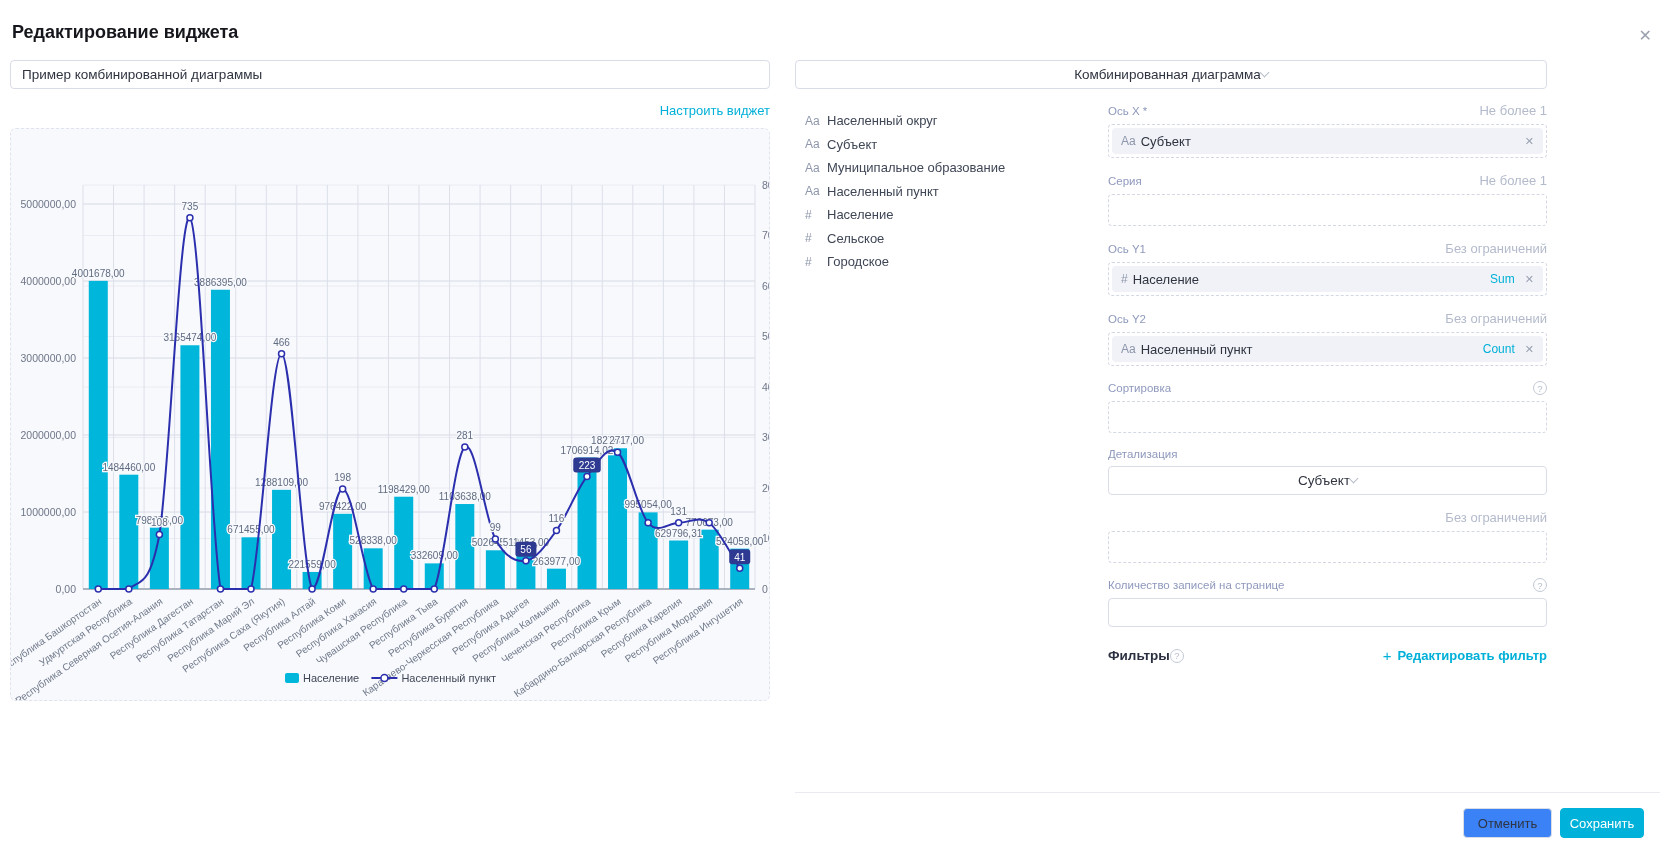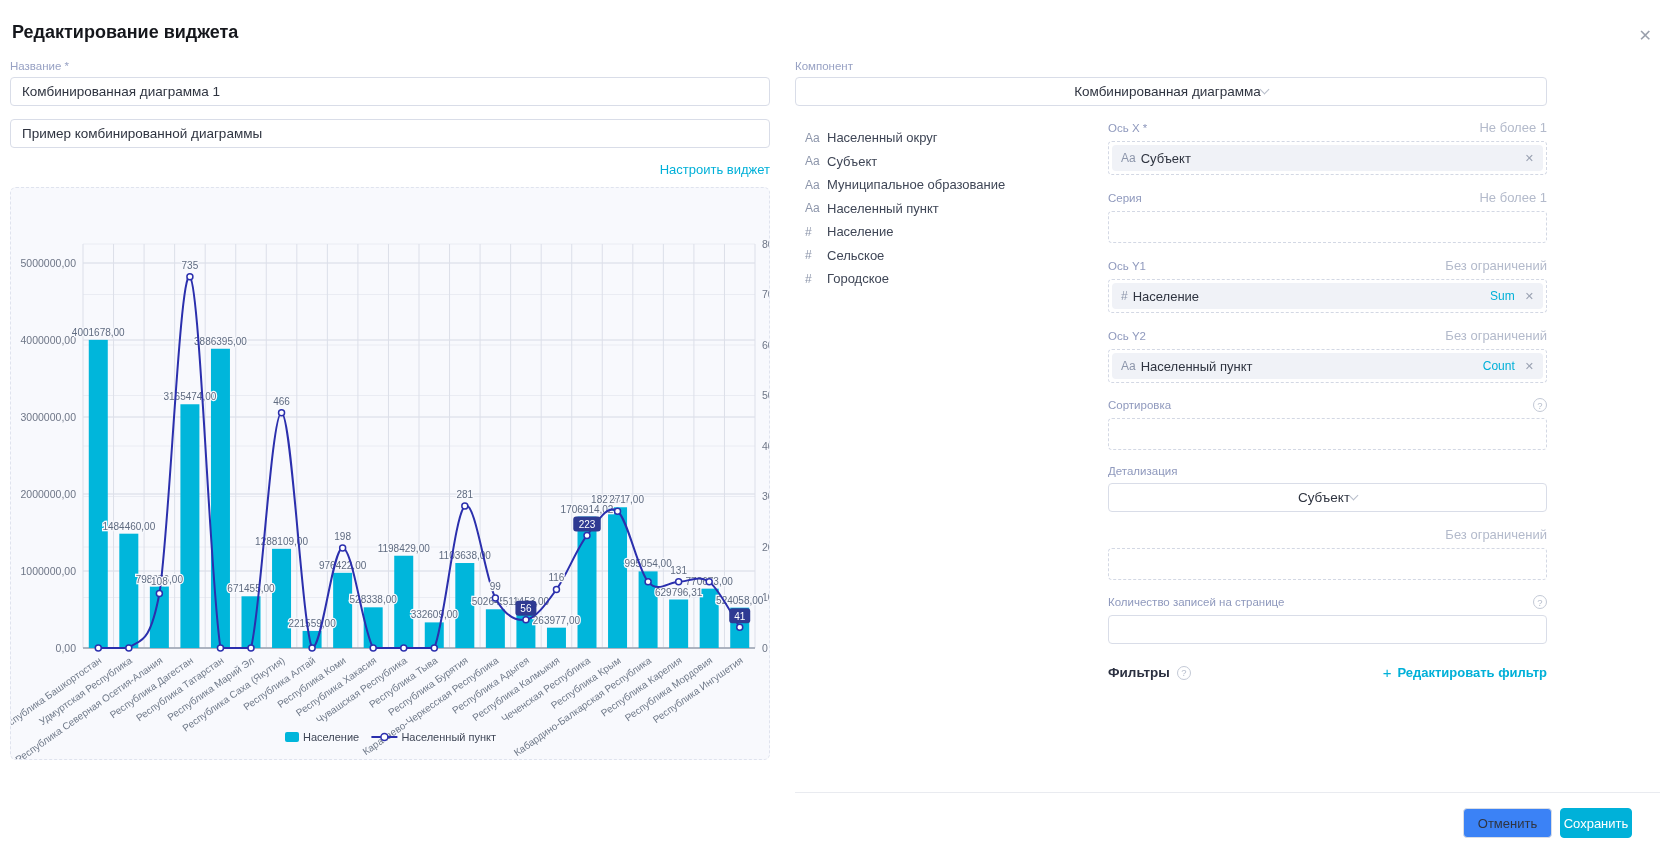--- a/index.html
+++ b/index.html
@@ -39,43 +39,39 @@
   .chip { height:26px; background:#f0f2f7; border-radius:4px; display:flex; align-items:center; padding:0 9px; font-size:13px; color:#2f3440; cursor:grab; }
   .chip .fld-prefix { margin-right:5px; width:auto; }
   .chip .spacer { flex:1; }
   .chip .agg { color:#00b0d8; font-size:12px; margin-right:10px; }
   .chip .x { color:#9aa2b2; font-size:11px; cursor:pointer; }
   .help { width:14px; height:14px; border:1px solid #c3c9d6; border-radius:50%; color:#b6bdcc;
           font-size:9.5px; display:flex; align-items:center; justify-content:center; cursor:pointer; }
   .axgrp { margin-bottom:15px; }
 
   .filters-row { display:flex; justify-content:space-between; align-items:center; margin-top:20px; }
-  .filters-left { display:flex; align-items:center; gap:7px; }
+  .filters-left { display:flex; align-items:center; }
   .filters-title { font-size:13.5px; font-weight:600; color:#2b3040; }
   .edit-filter { display:flex; align-items:center; gap:6px; color:#00b0d8; font-size:13px; font-weight:600; cursor:pointer; }
   .plus { font-size:15px; font-weight:400; }
 
   .footer-divider { position:absolute; left:795px; top:792px; width:865px; height:1px; background:#e9ebf0; }
   .btn { position:absolute; top:808px; height:30px; border-radius:4px; font-size:13px;
          display:flex; align-items:center; justify-content:center; cursor:pointer; font-family:inherit; }
   .btn-cancel { left:1463px; width:89px; background:#3b82f6; border:1px solid #d9dde5; color:#2f3440; }
-  .btn-save   { left:1560px; width:72px; background:#00b1d9; border:1px solid #00b1d9; color:#fff; }
+  .btn-save   { left:1560px; width:84px; background:#00b1d9; border:1px solid #00b1d9; color:#fff; }
 </style>
 </head>
 <body>
 
 <div class="modal">
   <div class="page-title">Редактирование виджета</div>
   <div class="close-btn">✕</div>
 
   <div class="col-left">
-    <div class="grp">
-      <div class="f-label">Название *</div>
-      <div class="tbox">Комбинированная диаграмма 1</div>
-    </div>
     <div class="grp">
       <div class="tbox">Пример комбинированной диаграммы</div>
     </div>
     <div class="configure-row">
       <span class="link">Настроить виджет</span>
     </div>
     <div class="chart-panel">
       <svg id="chart-svg" width="758" height="571" viewBox="0 0 758 571">
           <g>
             <line x1="72" y1="56" x2="744" y2="56" stroke="#eaecf3" stroke-width="1"></line>
@@ -261,21 +257,20 @@
               <circle cx="373.4" cy="549" r="3.5" fill="#fff" stroke="#2b2fad" stroke-width="1.5"></circle>
               <text x="390.4" y="553">Населенный пункт</text>
             </g>
           </g>
         </svg>
     </div>
   </div>
 
   <div class="col-right">
     <div class="grp">
-      <div class="f-label">Компонент</div>
       <div class="tbox selbox">
         <span>Комбинированная диаграмма</span>
         <span class="chev"></span>
       </div>
     </div>
 
     <div class="cfg-area">
       <ul class="fields-list">
           <li>
             <span class="fld-prefix">Aa</span>

